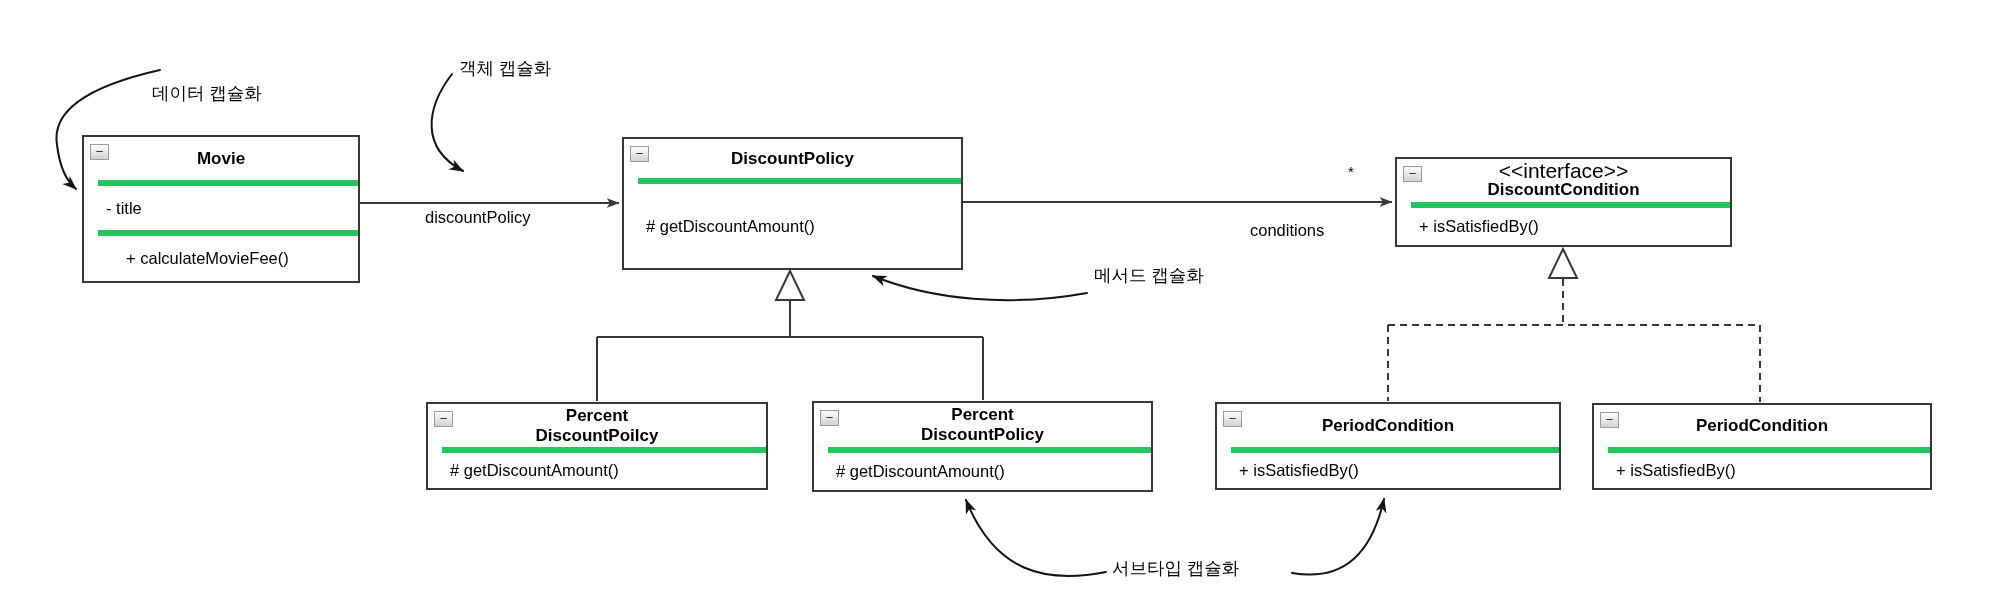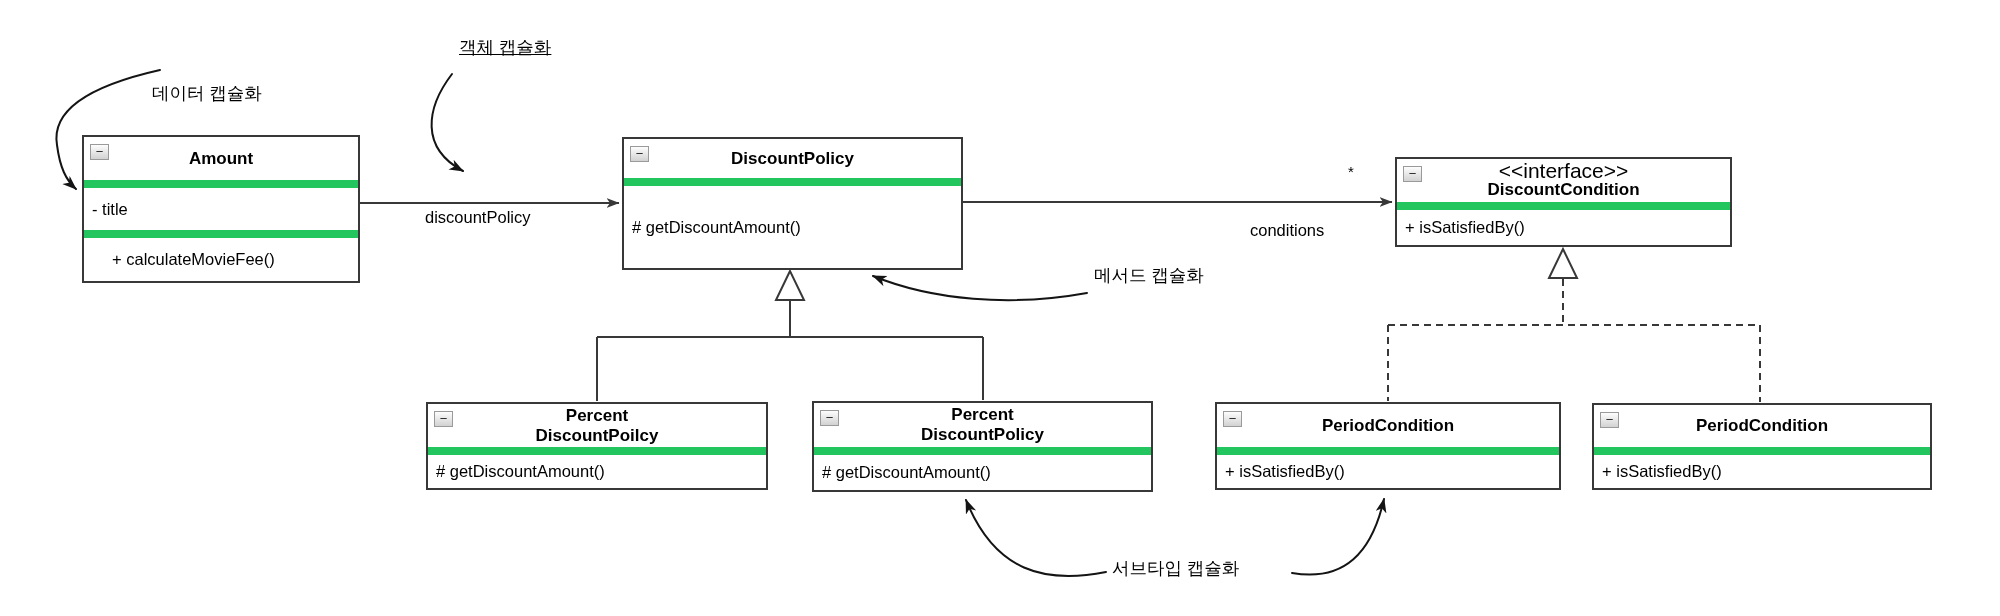--- a/index.html
+++ b/index.html
@@ -16,22 +16,22 @@
     position:relative;display:flex;flex-direction:column;justify-content:center;align-items:center;
     font-weight:bold;font-size:17px;line-height:20px;box-sizing:border-box;flex:0 0 auto;
   }
   .uml-header .stereotype{font-weight:normal;font-size:21px;line-height:19px;}
   .collapse{
     position:absolute;left:6px;top:7px;width:19px;height:16px;box-sizing:border-box;
     border:1px solid #9a9a9a;background:linear-gradient(#fdfdfd,#d2d2d2);
     font-size:13px;line-height:13px;text-align:center;font-weight:normal;color:#222;
   }
   .uml-section{
-    box-sizing:border-box;border-top:8px solid #22c55e;padding-left:8px;
-    display:flex;flex-direction:column;justify-content:center;font-size:16.5px;flex:0 0 auto;
+    box-sizing:border-box;border-top:6px solid #22c55e;padding-left:8px;
+    display:flex;flex-direction:column;justify-content:center;font-size:16.5px;flex:0 0 auto;margin-left:14px;
   }
   .uml-section.spread{justify-content:space-evenly;}
   .edge-label{position:absolute;font-size:16.5px;white-space:nowrap;}
   .annotation{position:absolute;font-size:17.5px;white-space:nowrap;}
 </style>
 </head>
 <body>
 
 <div id="canvas">
 
@@ -58,21 +58,21 @@
     <path d="M160,70 C80,88 52,115 57,145 C60,168 66,180 76,189" stroke="#141414" stroke-width="2" fill="none" stroke-linecap="round" marker-end="url(#arrowAnnot)"></path>
     <path d="M452,74 C426,108 420,148 463,171" stroke="#141414" stroke-width="2" fill="none" stroke-linecap="round" marker-end="url(#arrowAnnot)"></path>
     <path d="M1087,293 C1010,307 932,300 873,276" stroke="#141414" stroke-width="2" fill="none" stroke-linecap="round" marker-end="url(#arrowAnnot)"></path>
     <path d="M1106,572 C1045,584 995,572 966,500" stroke="#141414" stroke-width="2" fill="none" stroke-linecap="round" marker-end="url(#arrowAnnot)"></path>
     <path d="M1292,573 C1345,582 1372,552 1384,499" stroke="#141414" stroke-width="2" fill="none" stroke-linecap="round" marker-end="url(#arrowAnnot)"></path>
   </svg>
 
   <div class="uml-class" style="left:82px;top:135px;width:278px;height:148px;">
     <div class="uml-header" style="height:43px;">
       <span class="collapse">−</span>
-      <div>Amount</div>
+      <div>Movie</div>
     </div>
     <div class="uml-section" style="height:50px;">
       <div>- title</div>
     </div>
     <div class="uml-section" style="height:51px;padding-left:28px;">
       <div>+ calculateMovieFee()</div>
     </div>
   </div>
 
   <div class="uml-class" style="left:622px;top:137px;width:341px;height:133px;">
@@ -136,17 +136,17 @@
     <div class="uml-section" style="flex:1 1 auto;">
       <div>+ isSatisfiedBy()</div>
     </div>
   </div>
 
   <div class="edge-label" style="left:425px;top:208px;">discountPolicy</div>
   <div class="edge-label" style="left:1250px;top:221px;">conditions</div>
   <div class="edge-label" style="left:1348px;top:163px;font-size:15px;">*</div>
 
   <div class="annotation" style="left:152px;top:39px;margin-top:42px;">데이터 캡슐화</div>
-  <div class="annotation" style="left:459px;top:35px;text-decoration:underline;">객체 캡슐화</div>
+  <div class="annotation" style="left:459px;top:56px;">객체 캡슐화</div>
   <div class="annotation" style="left:1094px;top:263px;">메서드 캡슐화</div>
   <div class="annotation" style="left:1112px;top:556px;">서브타입 캡슐화</div>
 
 </div>
 
 </body></html>

